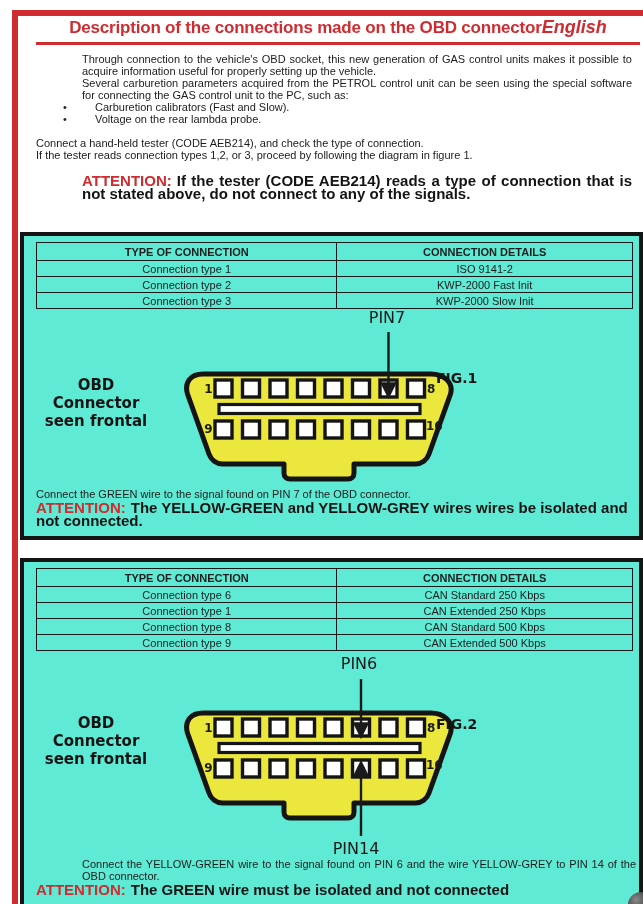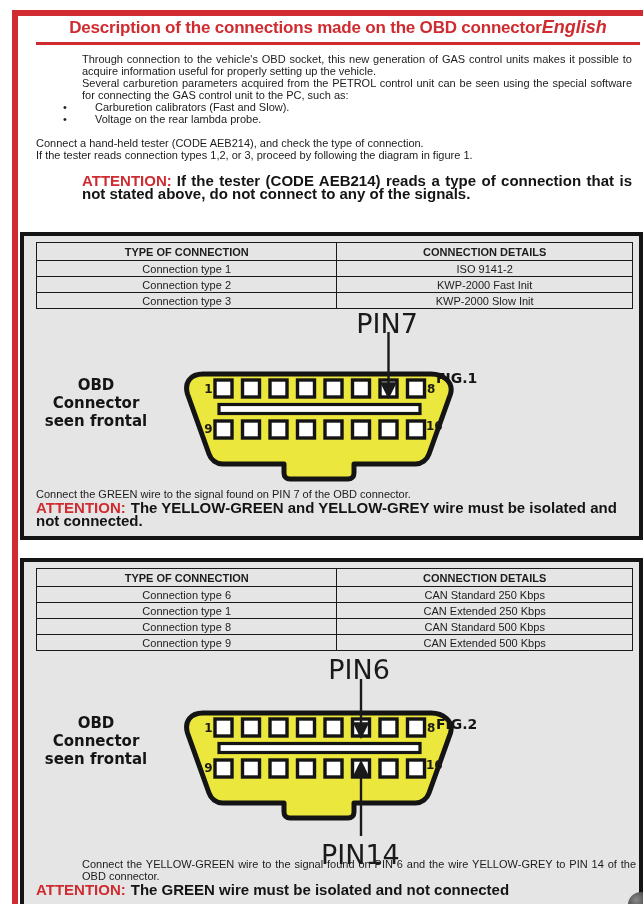--- a/index.html
+++ b/index.html
@@ -20,30 +20,30 @@
   p{margin:0;}
   .j{text-align:justify;margin-left:46px;}
   .p1{margin-top:8px;}
   .bullets{list-style:none;margin:0;padding:0;}
   .bullets li{position:relative;padding-left:59px;}
   .bullets li::before{content:"\2022";position:absolute;left:27px;top:0;}
   .para3{margin-top:12px;}
   .attention{margin-top:13px;font-weight:bold;font-size:15px;line-height:13px;}
   .att-label{color:#cf2b30;}
   .att-text{margin-left:5px;color:#141414;}
-  .black-box{position:absolute;left:20px;width:615px;border:4px solid #141414;background:#e5e5e5;}
+  .black-box{position:absolute;left:20px;width:615px;border:4px solid #141414;background:#5eead4;}
   .box1{top:232px;height:300px;}
   .box2{top:558px;height:360px;}
   table.conn{border-collapse:collapse;position:absolute;left:12px;top:6px;width:597px;table-layout:fixed;}
   table.conn th,table.conn td{border:1.5px solid #1a1a1a;text-align:center;font-size:11px;}
   table.conn th{font-weight:bold;padding:2.5px 2px;}
   table.conn td{padding:1.5px 2px;}
   table.conn .c1{width:50.4%;}
   .pin-label{position:absolute;width:70px;text-align:center;font-family:"DejaVu Sans",sans-serif;
-    font-size:27px;color:#1a1a1a;}
+    font-size:16px;color:#1a1a1a;}
   .obd-label{position:absolute;left:8px;width:128px;text-align:center;
     font-family:"DejaVu Sans",sans-serif;font-weight:bold;font-size:15px;line-height:18px;color:#141414;}
   .fig-label{position:absolute;left:412px;font-family:"DejaVu Sans",sans-serif;font-weight:bold;font-size:14px;color:#141414;}
   .connector-svg{position:absolute;left:153px;}
   .shell{fill:#ece73c;stroke:#141414;stroke-width:5;stroke-linejoin:round;}
   .pin{fill:#ffffff;stroke:#141414;stroke-width:3.4;}
   .slot{fill:#ffffff;stroke:#141414;stroke-width:3.2;}
   .pin-num{font-family:"DejaVu Sans",sans-serif;font-size:12px;font-weight:bold;fill:#1a1a1a;}
   .arrow{stroke:#1a1a1a;stroke-width:2.4;}
   .caption{position:absolute;left:12px;width:600px;}
@@ -140,21 +140,21 @@
 
   <div class="obd-label" style="top:140px;">
     <div>OBD Connector</div>
     <div>seen frontal</div>
   </div>
   <span class="fig-label" style="top:134px;">FIG.1</span>
 
   <div class="caption" style="top:252px;">
     <div class="body">Connect the GREEN wire to the signal found on PIN 7 of the OBD connector.</div>
     <div class="attention" style="margin-top:1px;">
-      <span class="att-label">ATTENTION:</span><span class="att-text">The YELLOW-GREEN and YELLOW-GREY wire must be isolated and not connected.</span>
+      <span class="att-label">ATTENTION:</span><span class="att-text">The YELLOW-GREEN and YELLOW-GREY wires wires be isolated and not connected.</span>
     </div>
   </div>
 </div>
 
 <div class="black-box box2">
   <table class="conn">
     <colgroup>
         <col class="c1">
         <col>
       </colgroup>

